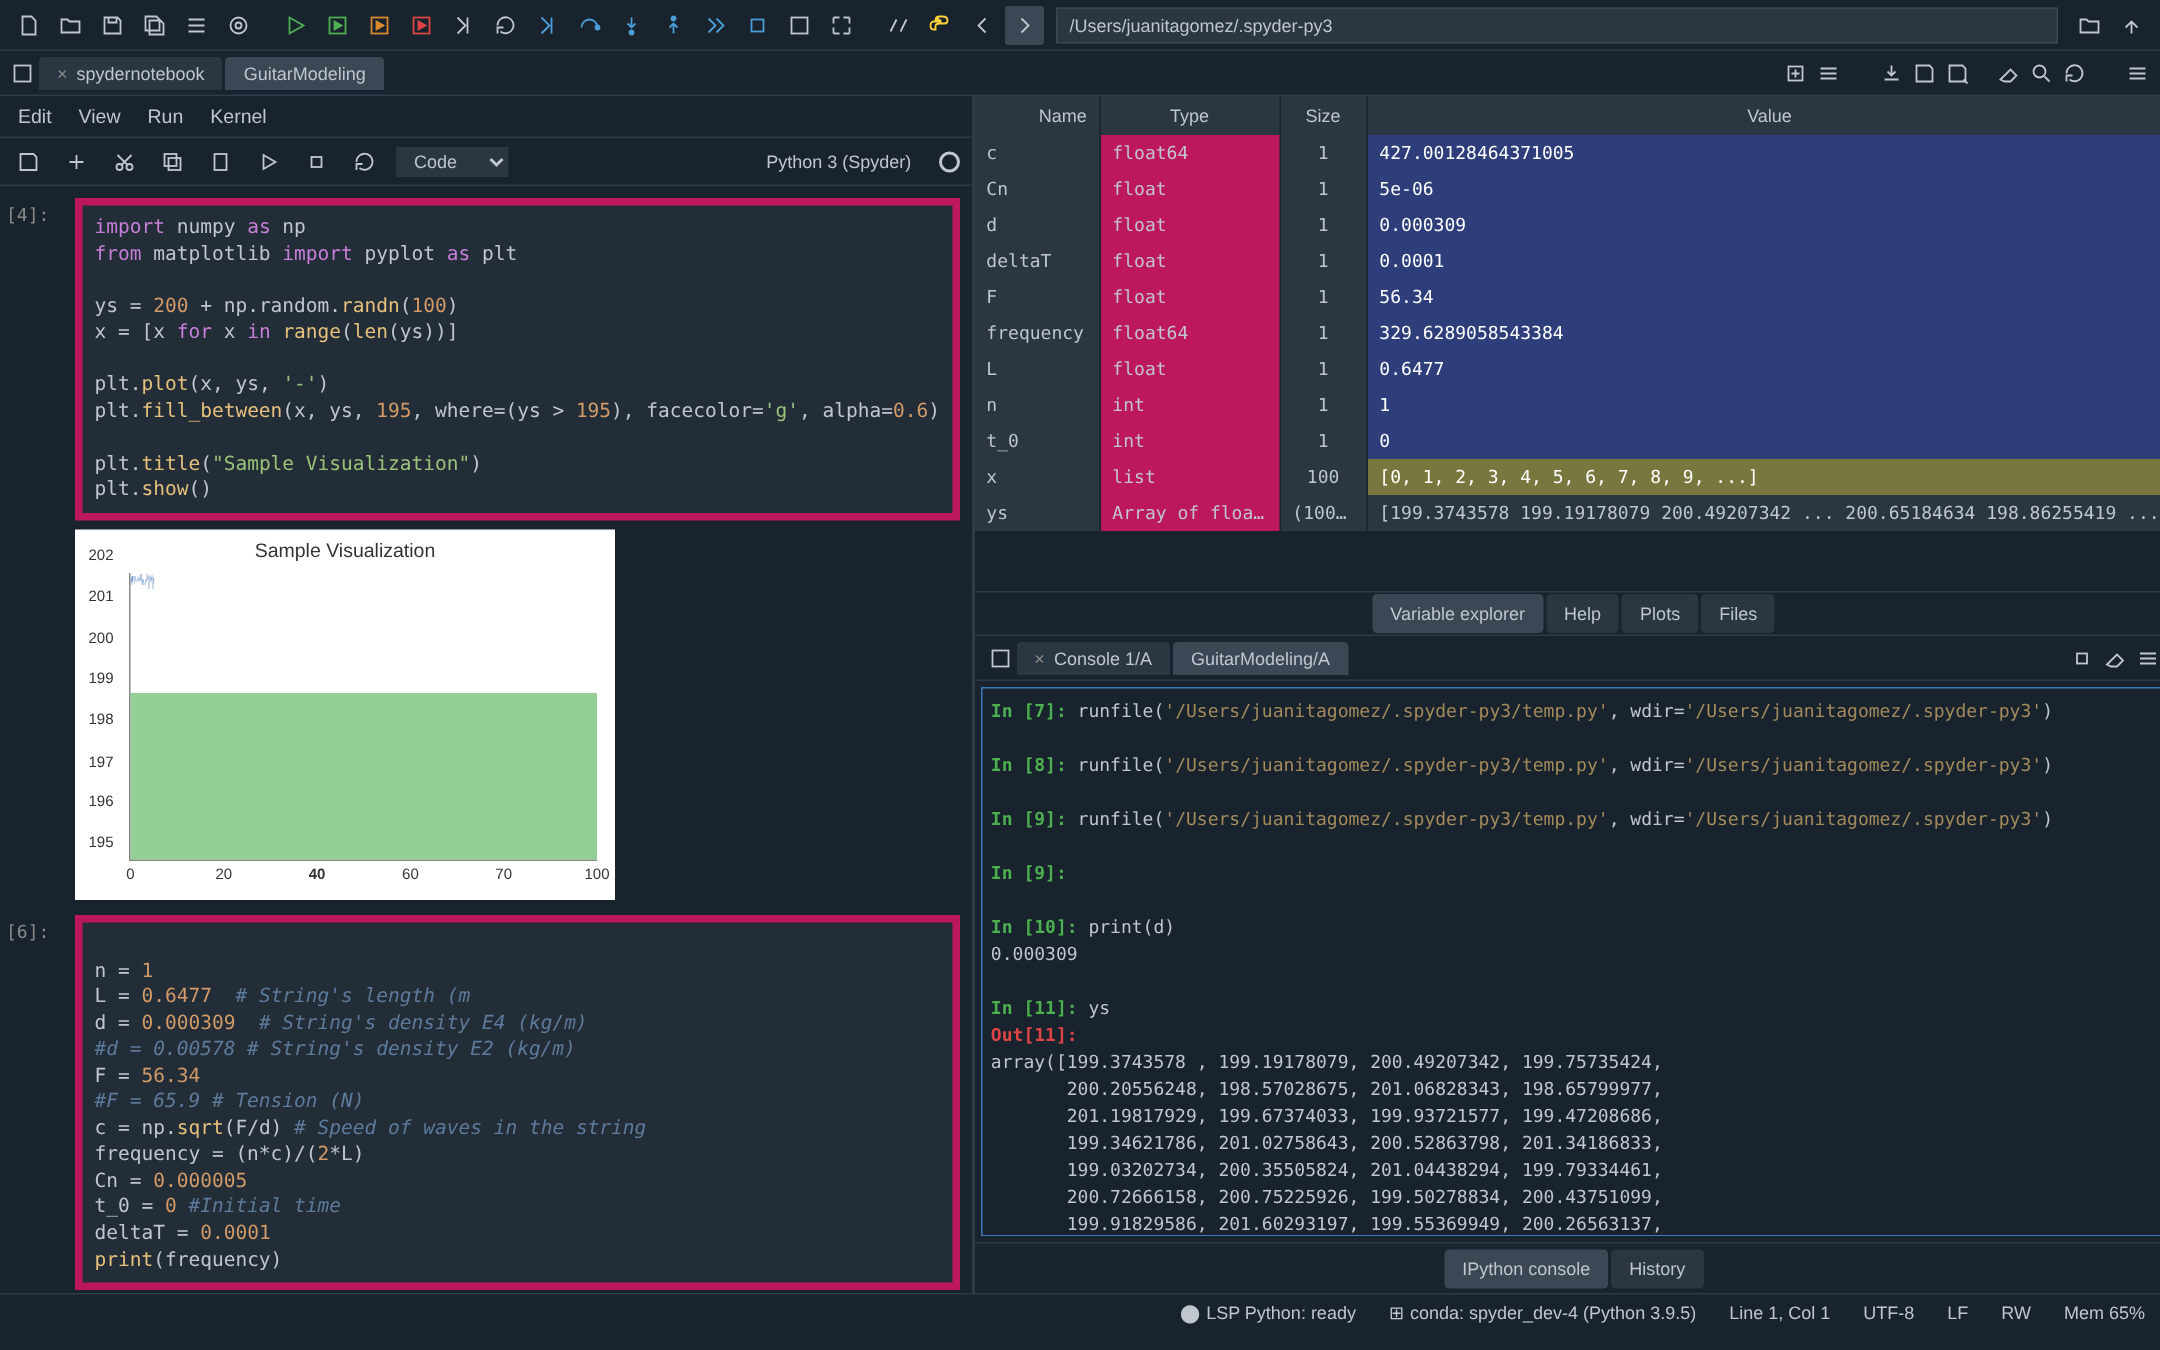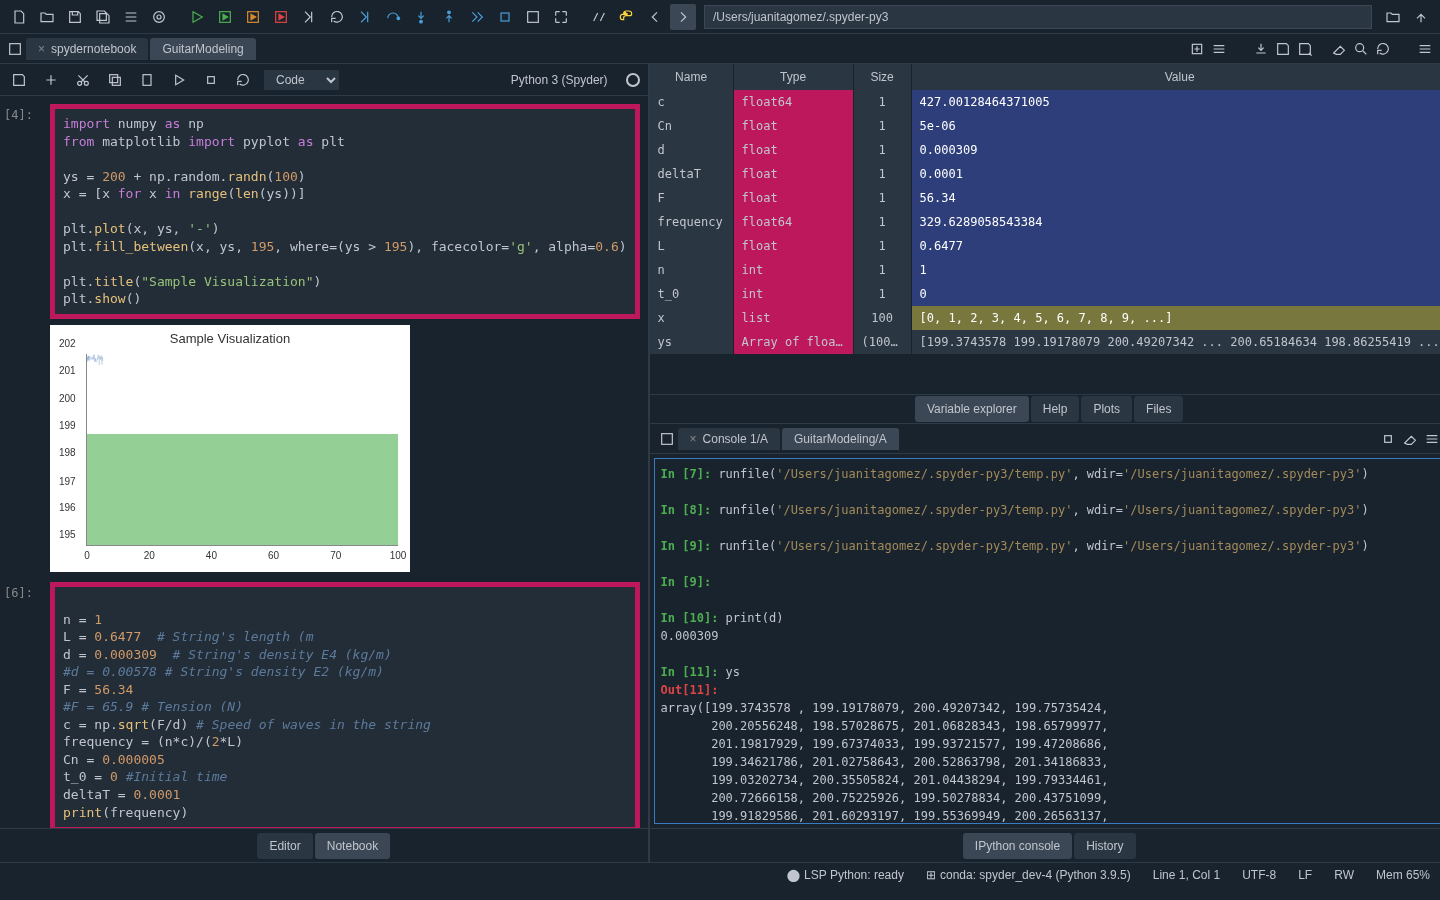--- a/index.html
+++ b/index.html
@@ -43,21 +43,21 @@
 .plot-line{position:absolute; inset:0;}
 .ytick{position:absolute; left:-28px; font-size:10px; color:#333; transform:translateY(-50%);}
 .xtick{position:absolute; bottom:-16px; font-size:10px; color:#333; transform:translateX(-50%);}
 .bottom-tabs{height:34px; background:#19232d; display:flex; align-items:center; justify-content:center; gap:2px; border-top:1px solid #2d3b48;}
 .btab{padding:6px 12px; background:#2a3642; color:#c0c5ce; font-size:12px; cursor:pointer; border-radius:3px;}
 .btab.active{background:#3b4754;}
 .right-panel{flex:1; display:flex; flex-direction:column;}
 .var-table{flex:0 0 330px; overflow:auto;}
 .var-header{display:flex; background:#2a3642; font-size:12px;}
 .vh{padding:6px 8px; border-right:1px solid #19232d; text-align:center;}
-.vh-name{width:84px;}
+.vh-name{width:84px;text-align:right;}
 .vh-type{width:120px;}
 .vh-size{width:58px;}
 .vh-val{flex:1;}
 .var-row{display:flex; font-size:12px; font-family:monospace;}
 .var-row:nth-child(even){background:#202c38;}
 .vc{padding:5px 8px; border-right:1px solid #19232d; overflow:hidden; text-overflow:ellipsis; white-space:nowrap;}
 .vc-name{width:84px; background:#2a3642;}
 .vc-type{width:120px; background:#be185d;}
 .vc-size{width:58px; background:#2a3642; text-align:center;}
 .vc-val{flex:1; color:#c0c5ce;}
@@ -282,20 +282,26 @@
   <div class="icon-btn">
       <svg viewBox="0 0 24 24">
         <path d="M4 7h16M4 12h16M4 17h16"></path>
       </svg>
     </div>
 </div>
 
 <div class="main-area">
 
   <div class="left-panel">
+    <div class="menu-bar">
+      <span class="menu-item">Edit</span>
+      <span class="menu-item">View</span>
+      <span class="menu-item">Run</span>
+      <span class="menu-item">Kernel</span>
+    </div>
     <div class="nb-toolbar">
       <div class="icon-btn">
           <svg viewBox="0 0 24 24">
             <path d="M4 4h13l3 3v13H4z"></path>
           </svg>
         </div>
       <div class="icon-btn">
           <svg viewBox="0 0 24 24">
             <path d="M12 5v14M5 12h14"></path>
           </svg>
@@ -365,21 +371,21 @@
               <span class="ytick" style="bottom:0%;">195</span>
                 <span class="ytick" style="bottom:14%;">196</span>
                 <span class="ytick" style="bottom:28%;">197</span>
                 <span class="ytick" style="bottom:43%;margin-top:40px;">198</span>
                 <span class="ytick" style="bottom:57%;">199</span>
                 <span class="ytick" style="bottom:71%;">200</span>
                 <span class="ytick" style="bottom:86%;">201</span>
                 <span class="ytick" style="bottom:100%;">202</span>
               <span class="xtick" style="left:0%;">0</span>
                 <span class="xtick" style="left:20%;">20</span>
-                <span class="xtick" style="left:40%;">40</span>
+                <span class="xtick" style="left:40%;font-weight:bold;">40</span>
                 <span class="xtick" style="left:60%;">60</span>
                 <span class="xtick" style="left:80%;">70</span>
                 <span class="xtick" style="left:100%;">100</span>
             </div>
           </div>
         </div>
       </div>
 
       <div class="cell">
         <div class="prompt">[6]:</div>
@@ -392,24 +398,20 @@
 <span class="cmt">#F = 65.9 # Tension (N)</span>
 c = np.<span class="fn">sqrt</span>(F/d) <span class="cmt"># Speed of waves in the string</span>
 frequency = (n*c)/(<span class="num">2</span>*L)
 Cn = <span class="num">0.000005</span>
 t_0 = <span class="num">0</span> <span class="cmt">#Initial time</span>
 deltaT = <span class="num">0.0001</span>
 <span class="fn">print</span>(frequency)</div>
       </div>
     </div>
 
-    <div class="bottom-tabs">
-      <div class="btab">Editor</div>
-      <div class="btab active">Notebook</div>
-    </div>
   </div>
 
   <div class="right-panel">
     <div class="var-table">
       <div class="var-header">
         <div class="vh vh-name">Name</div>
         <div class="vh vh-type">Type</div>
         <div class="vh vh-size">Size</div>
         <div class="vh vh-val">Value</div>
       </div>

